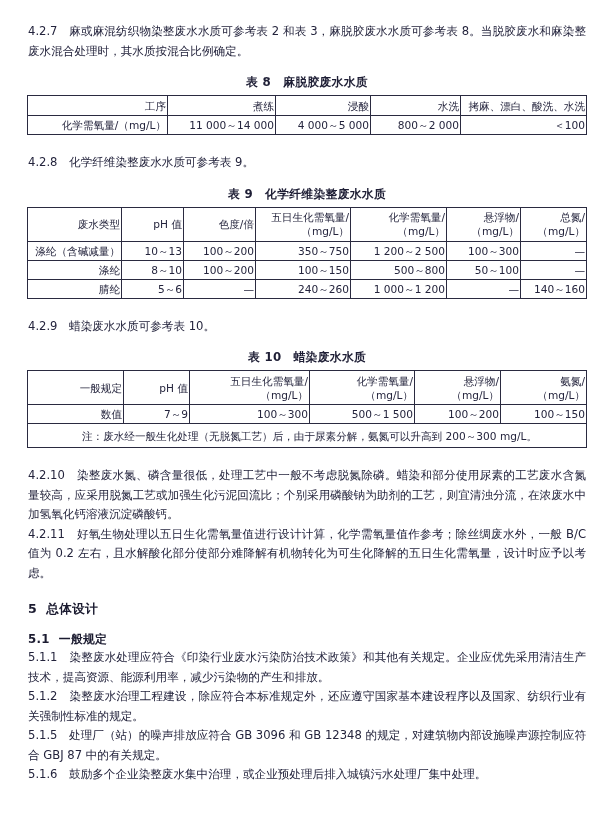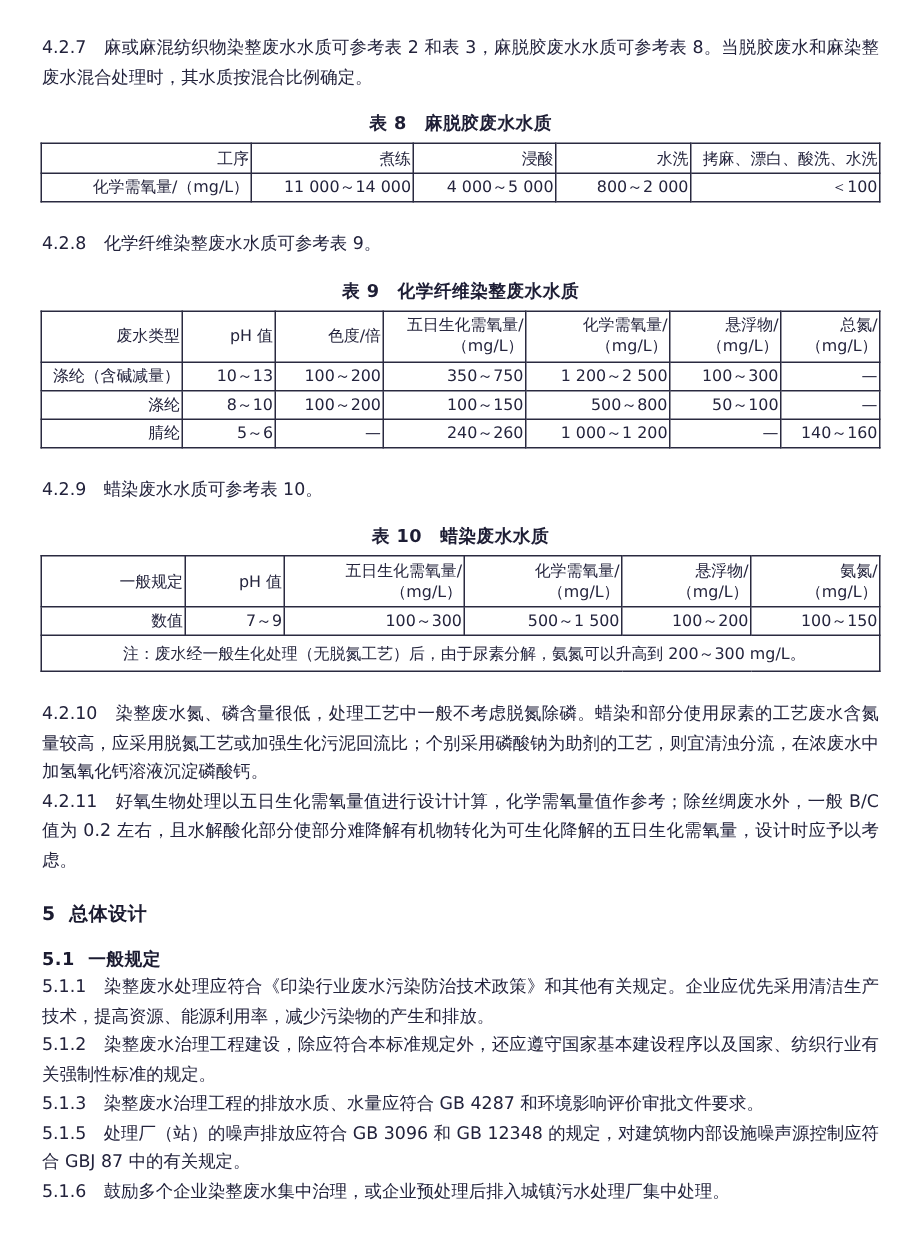--- a/index.html
+++ b/index.html
@@ -270,17 +270,16 @@
   </h2>
 
   <div class="gap-md"></div>
 
   <h3 class="subsec">
     <span class="sec-num">5.1</span><span>一般规定</span>
   </h3>
 
   <p class="clause">5.1.1　染整废水处理应符合《印染行业废水污染防治技术政策》和其他有关规定。企业应优先采用清洁生产技术，提高资源、能源利用率，减少污染物的产生和排放。</p>
   <p class="clause">5.1.2　染整废水治理工程建设，除应符合本标准规定外，还应遵守国家基本建设程序以及国家、纺织行业有关强制性标准的规定。</p>
-  <p class="clause">5.1.3　染整废水治理工程的排放水质、水量应符合 GB 4287 和环境影响评价审批文件要求。</p>
   <p class="clause">5.1.5　处理厂（站）的噪声排放应符合 GB 3096 和 GB 12348 的规定，对建筑物内部设施噪声源控制应符合 GBJ 87 中的有关规定。</p>
   <p class="clause">5.1.6　鼓励多个企业染整废水集中治理，或企业预处理后排入城镇污水处理厂集中处理。</p>
 
 </div>
 
 </body></html>

